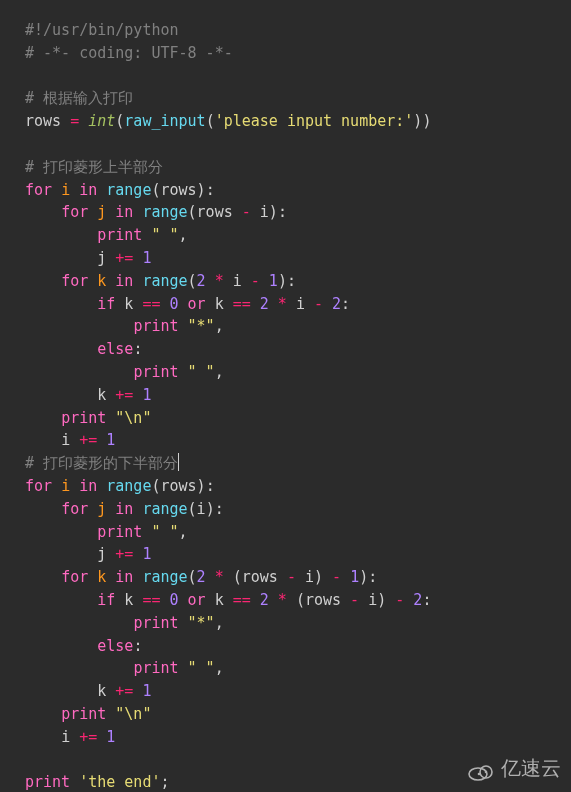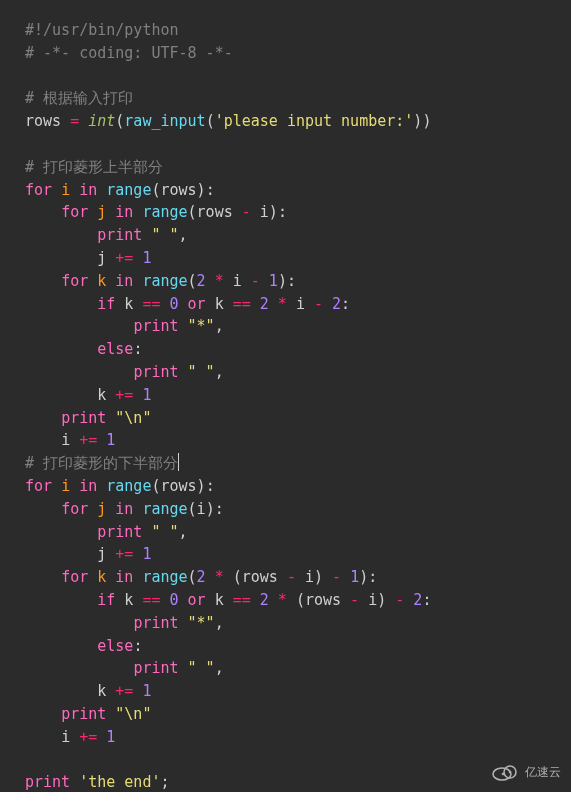--- a/index.html
+++ b/index.html
@@ -35,25 +35,25 @@
     border-left:1px solid #d0d0d0;
     height:18px;
     vertical-align:-3px;
   }
 
   .watermark {
     position: absolute;
     right: 10px;
     bottom: 10px;
     display: flex;
-    align-items: center;
+    align-items: flex-end;
     gap: 6px;
     color: #bfbfbf;
     font-family: "PingFang SC","Microsoft YaHei",sans-serif;
-    font-size: 12px;
+    font-size: 20px;
     opacity: 0.9;
     pointer-events: none;
   }
   .watermark .cloud {
     display:inline-flex;
     align-items:center;
     justify-content:center;
     font-size:20px;
     line-height:1;
   }

